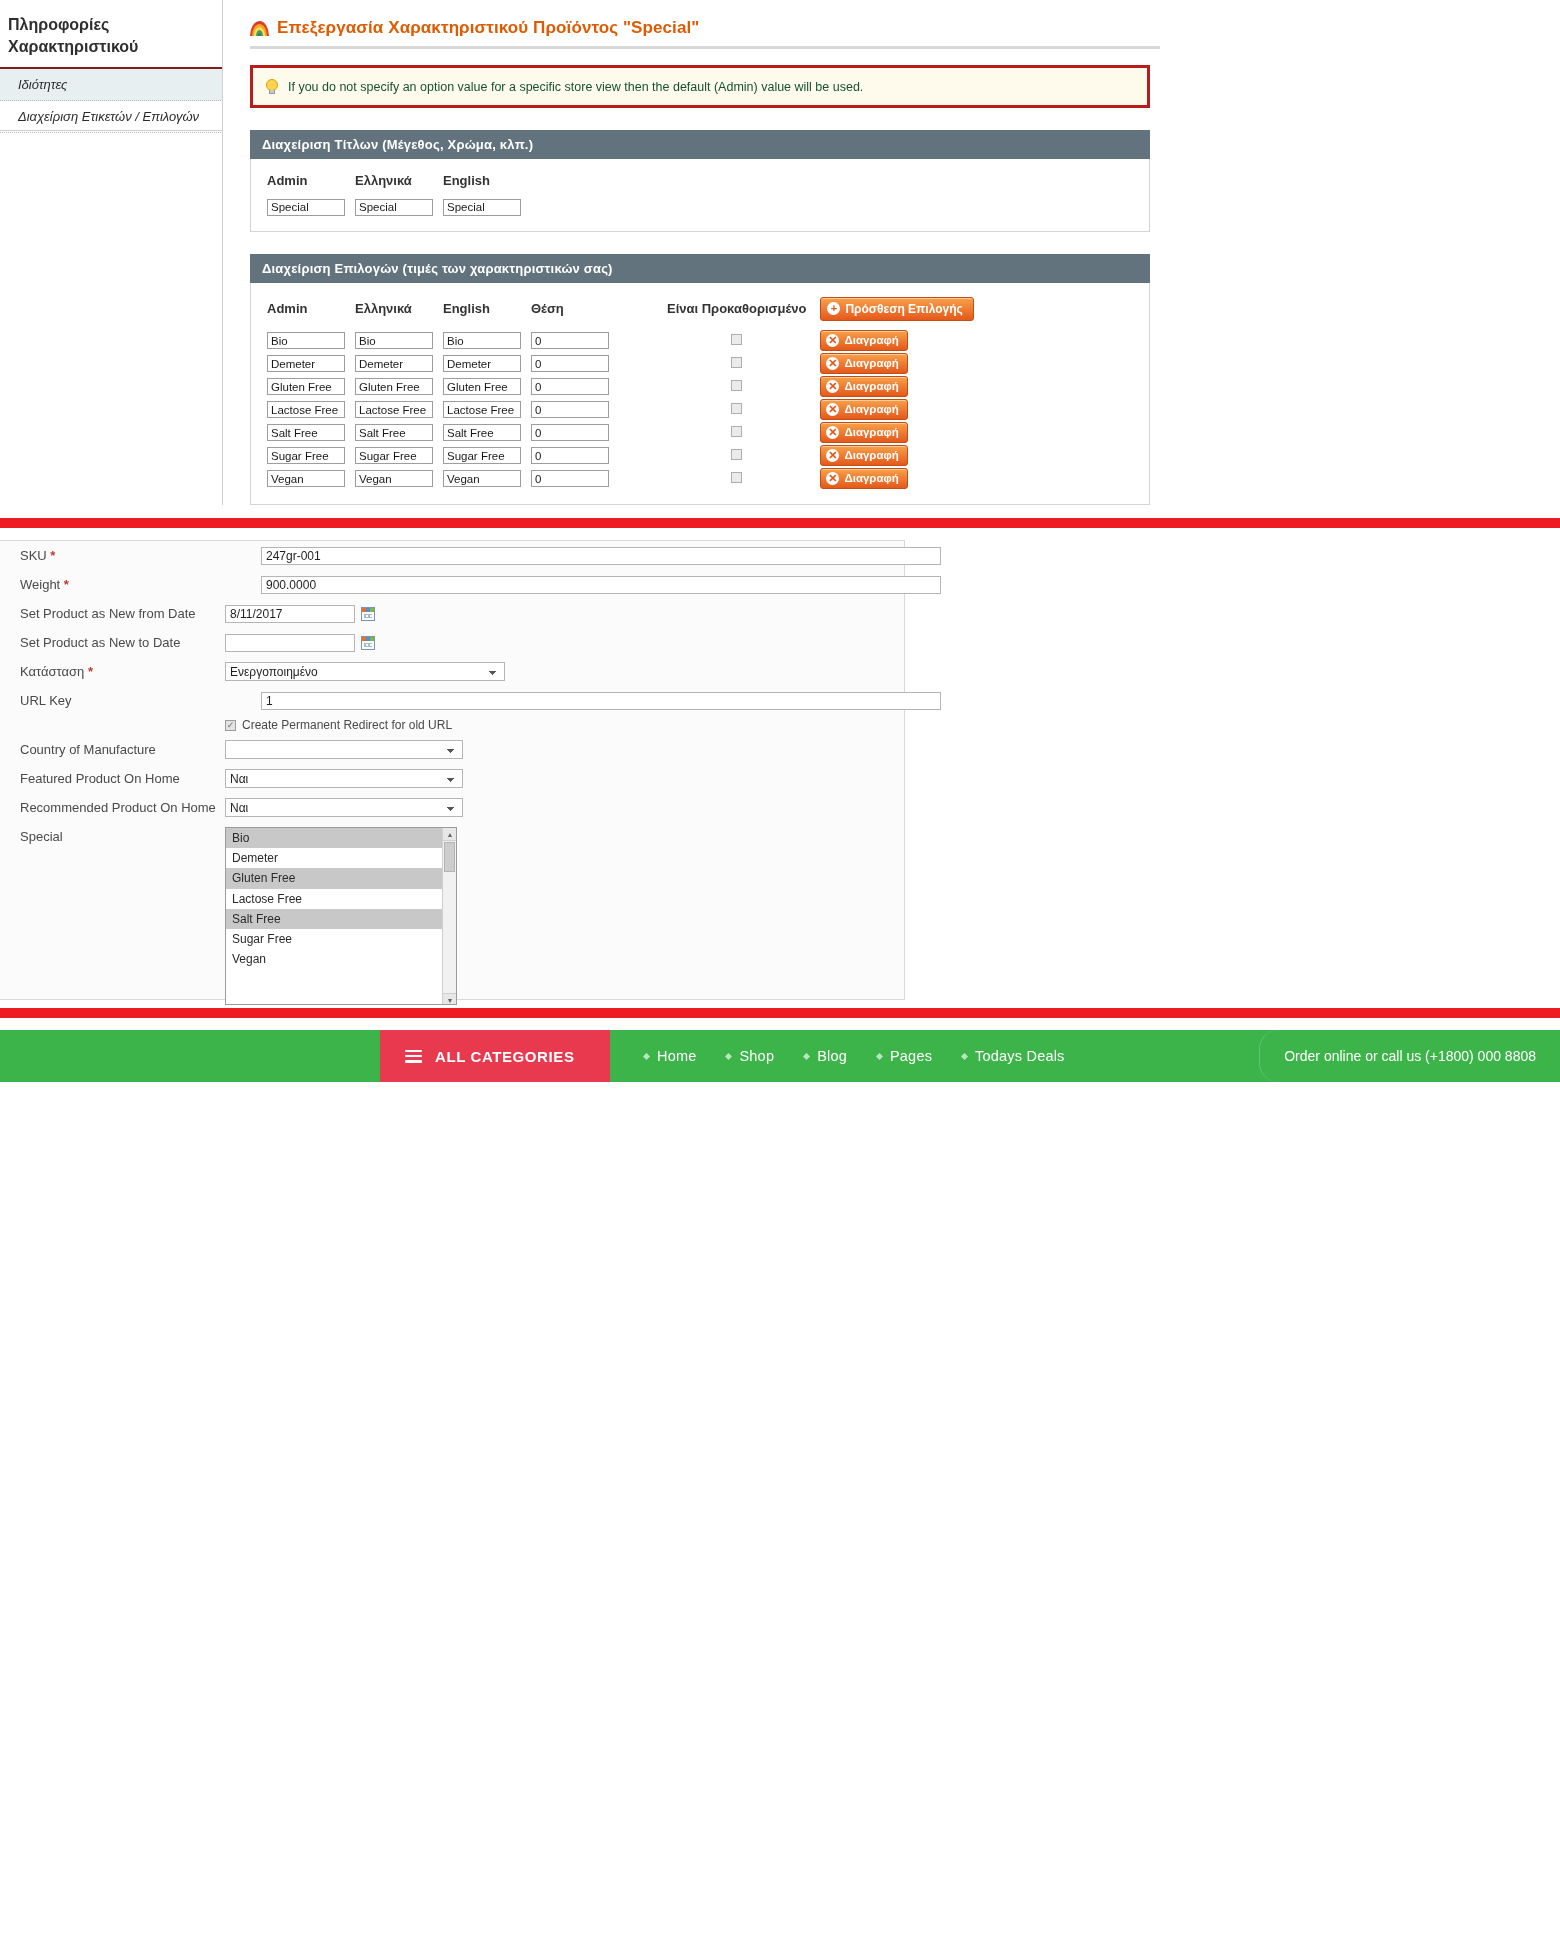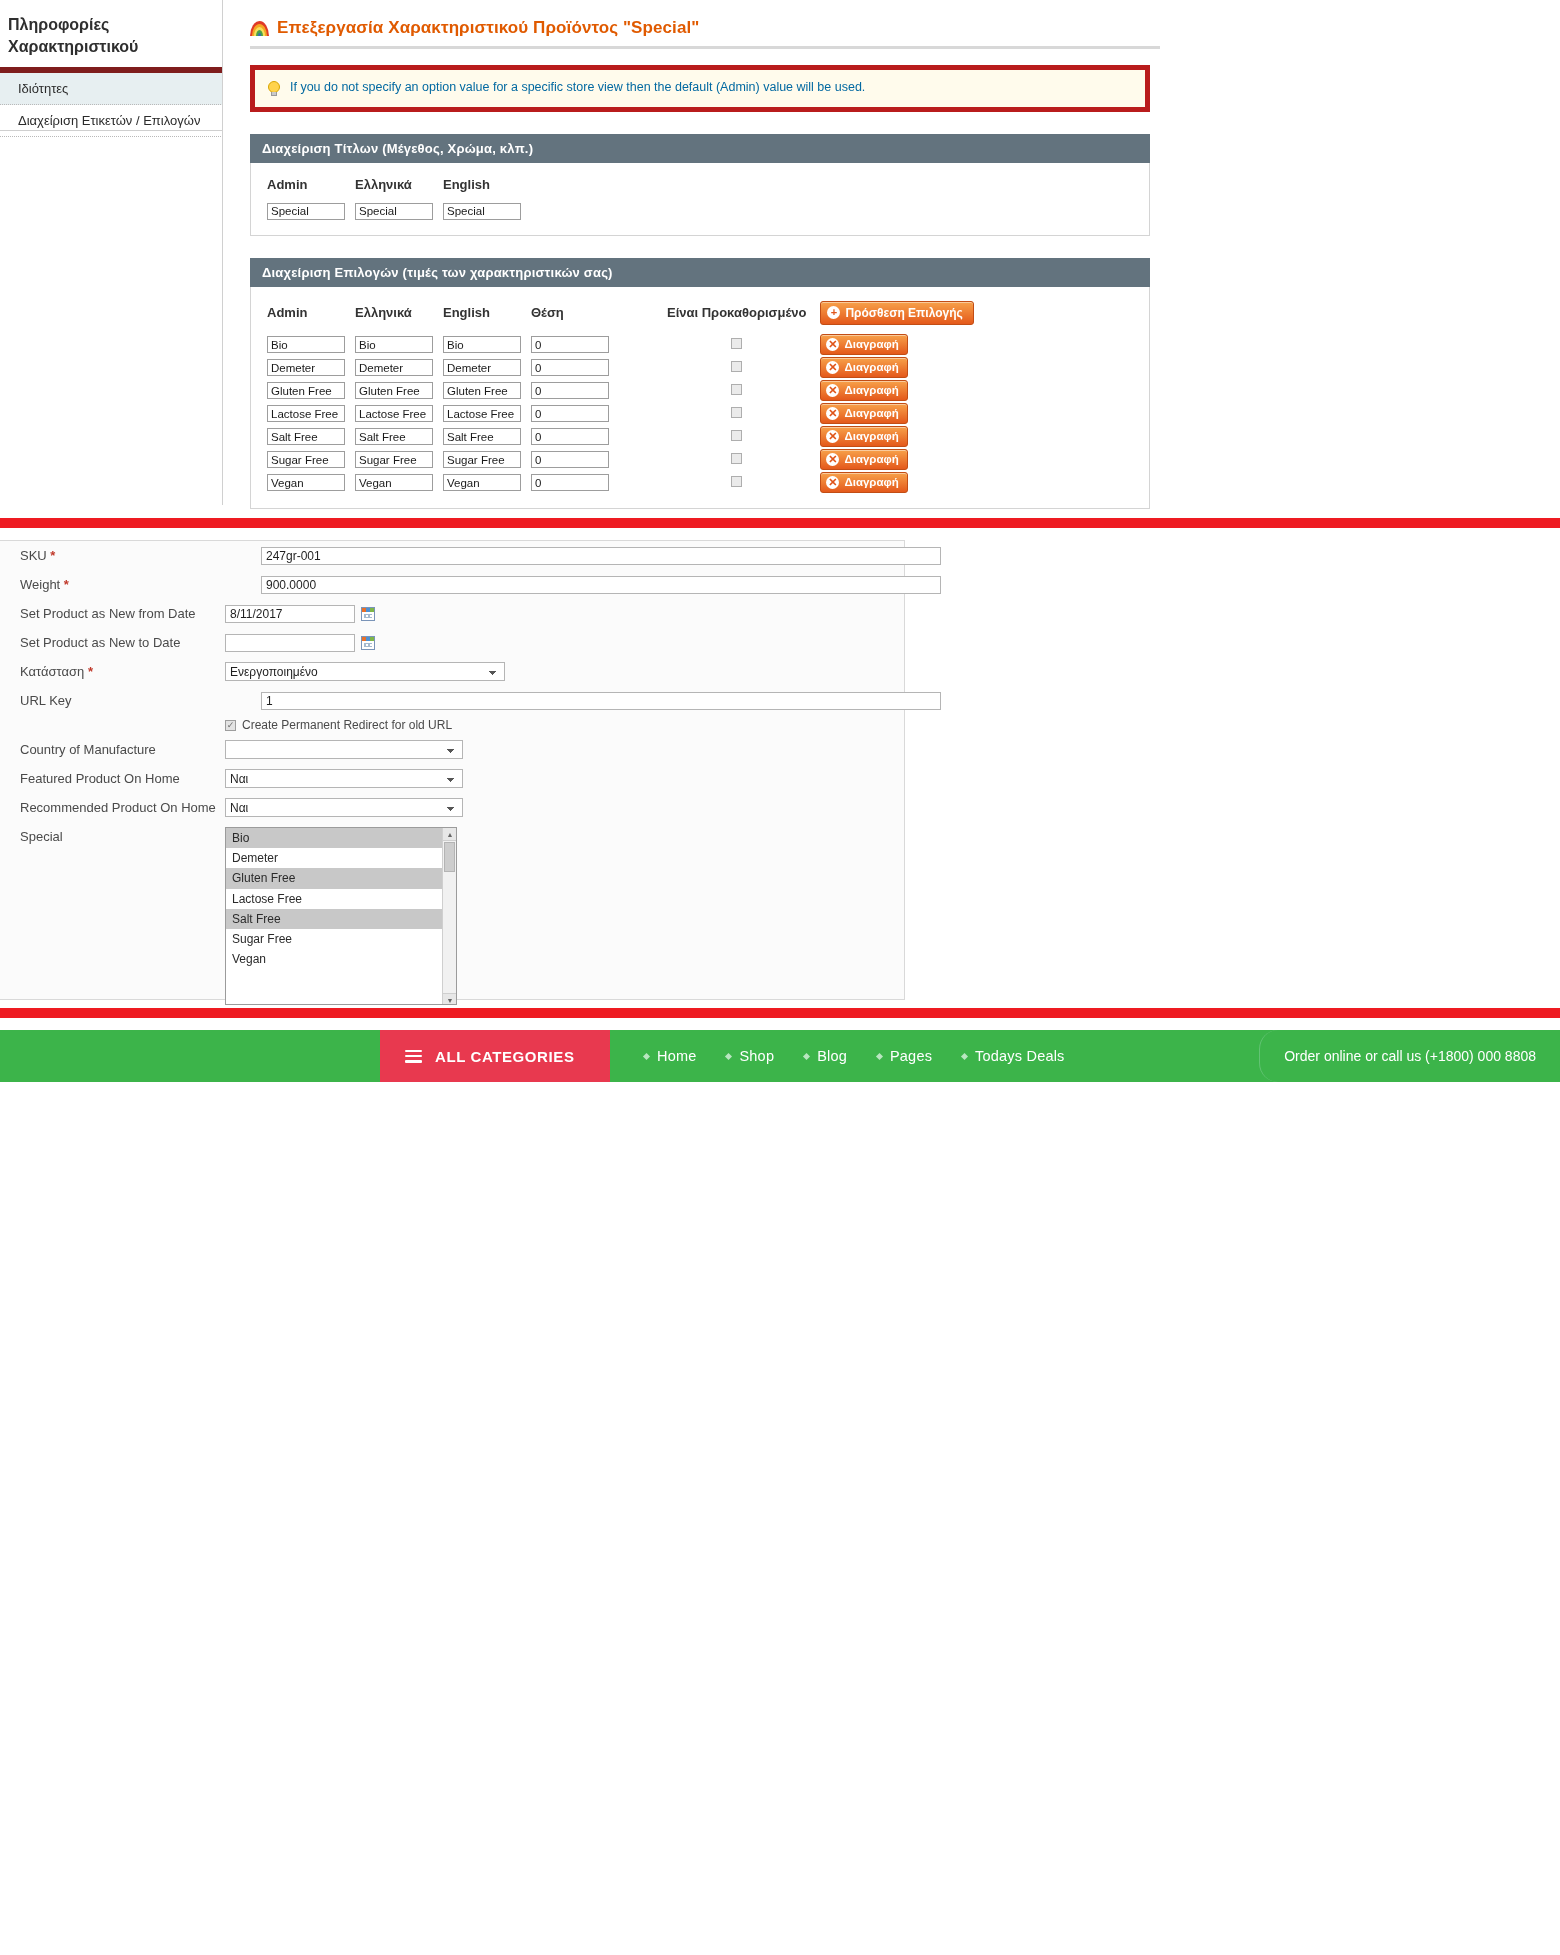--- a/index.html
+++ b/index.html
@@ -20,21 +20,21 @@
     overflow:hidden;
   }
   .adm-left {
     position:absolute; left:0; top:0; width:223px; height:505px;
     background:#fff;
   }
   .adm-left-title {
     font-size:16px; font-weight:bold; color:#2f2f2f;
     padding:14px 8px 10px 8px; line-height:1.35;
   }
-  .adm-tabs { border-top:6px solid #7f1d1d; }
+  .adm-tabs { border-top:2px solid #7f1d1d;font-style:italic; }
   .adm-tab {
     padding:8px 10px 8px 18px;
     font-size:13px; color:#2b2b2b;
     border-bottom:1px dotted #b9b9b9;
     background:#fff;
   }
   .adm-tab.active { background:#e7eff1; }
   .adm-left-sep {
     position:absolute; left:0; top:130px; width:223px; height:1px;
     background:#cfcfcf;
@@ -57,23 +57,23 @@
   .rainbow-icon i {
     position:absolute; left:0; bottom:0; border-radius:50% 50% 0 0 / 100% 100% 0 0;
     display:block;
   }
   .adm-rule {
     height:3px; background:#d8d8d8; margin:0 8px 0 10px; width:910px;
   }
 
   .adm-notice {
     margin:16px 10px 0 10px; width:900px;
-    background:#fffbec; border:5px solid #b91c1c;
-    padding:10px 12px; font-size:12.5px; color:#0369a1;
-    display:flex; align-items:flex-start; gap:9px;
+    background:#fffbec; border:3px solid #b91c1c;
+    padding:10px 12px; font-size:12.5px; color:#14532d;
+    display:flex; align-items:center; gap:9px;
   }
   .bulb {
     width:14px; height:16px; flex:none; position:relative; margin-top:1px;
   }
   .bulb .b1 {
     position:absolute; left:1px; top:0; width:12px; height:12px;
     background:#ffd34d; border:1px solid #d8a500; border-radius:50%;
   }
   .bulb .b2 {
     position:absolute; left:4px; top:11px; width:6px; height:4px;

